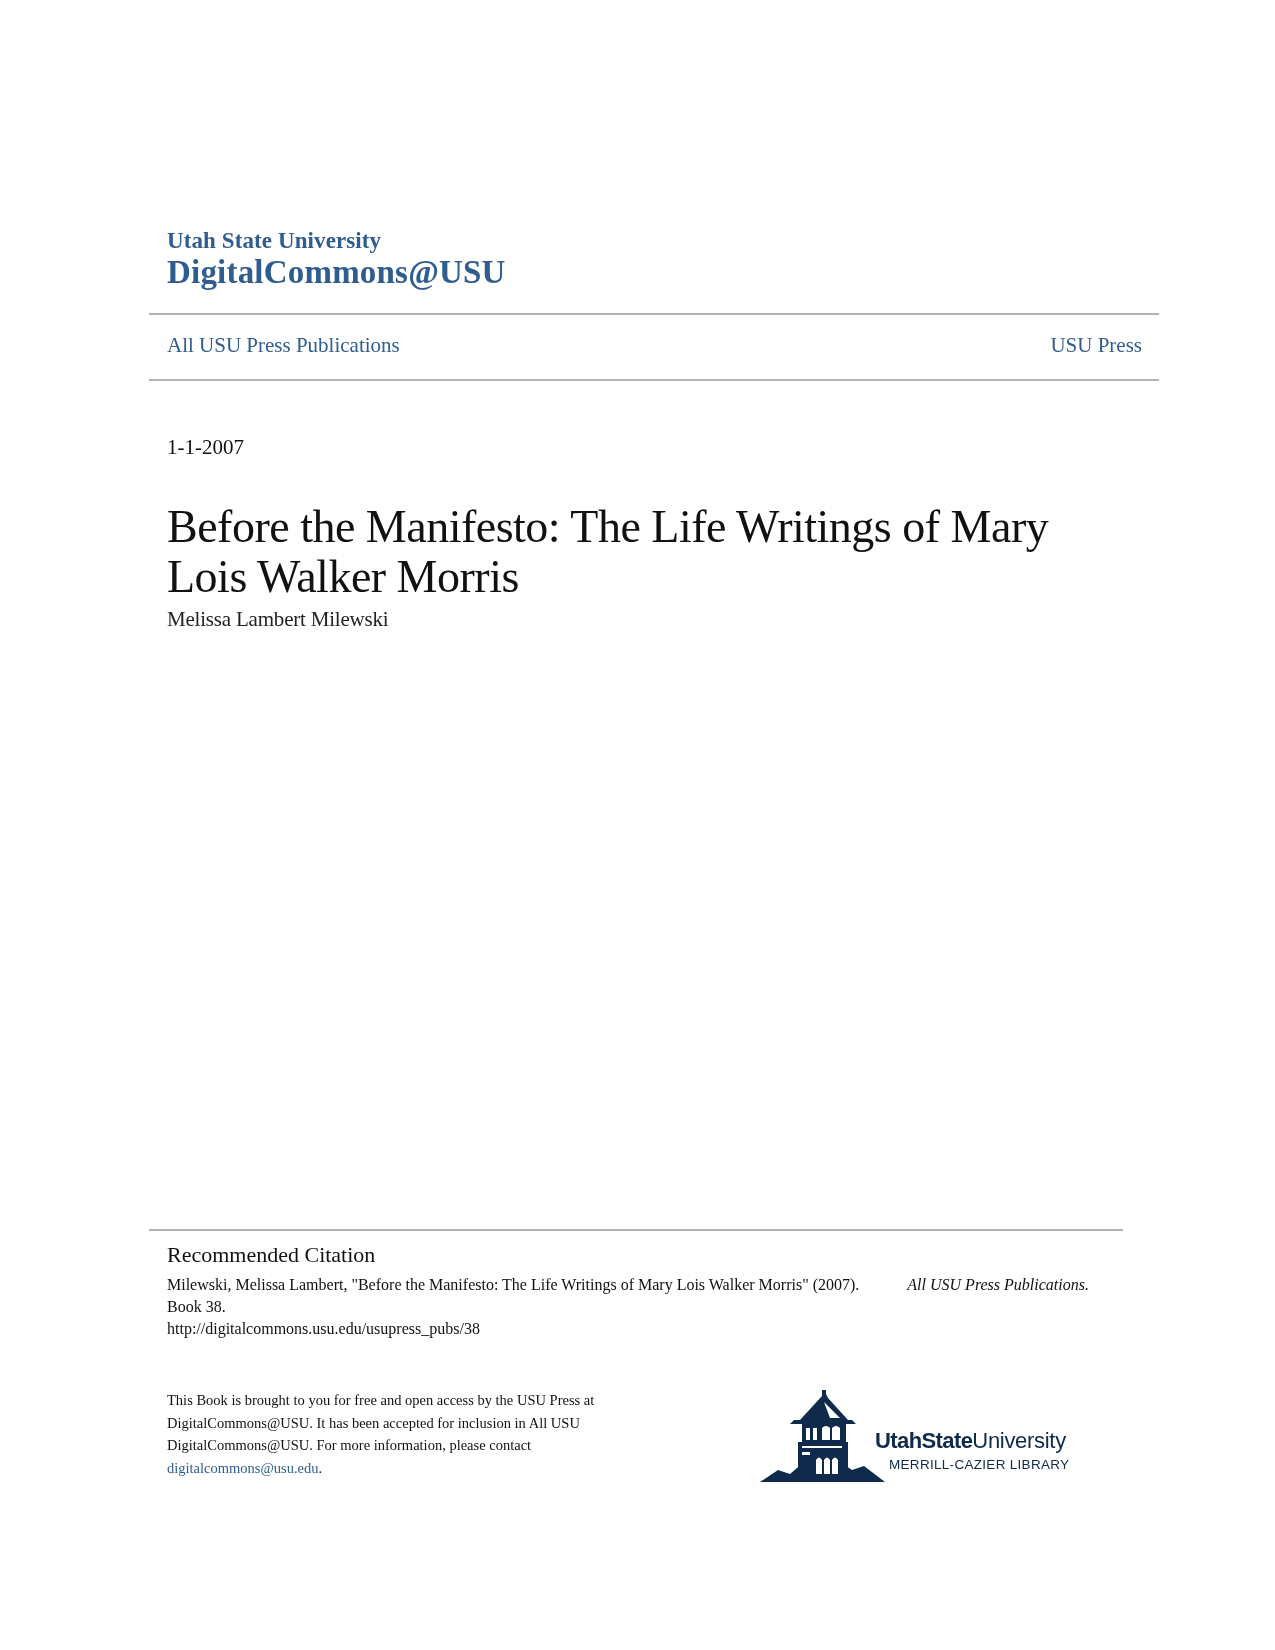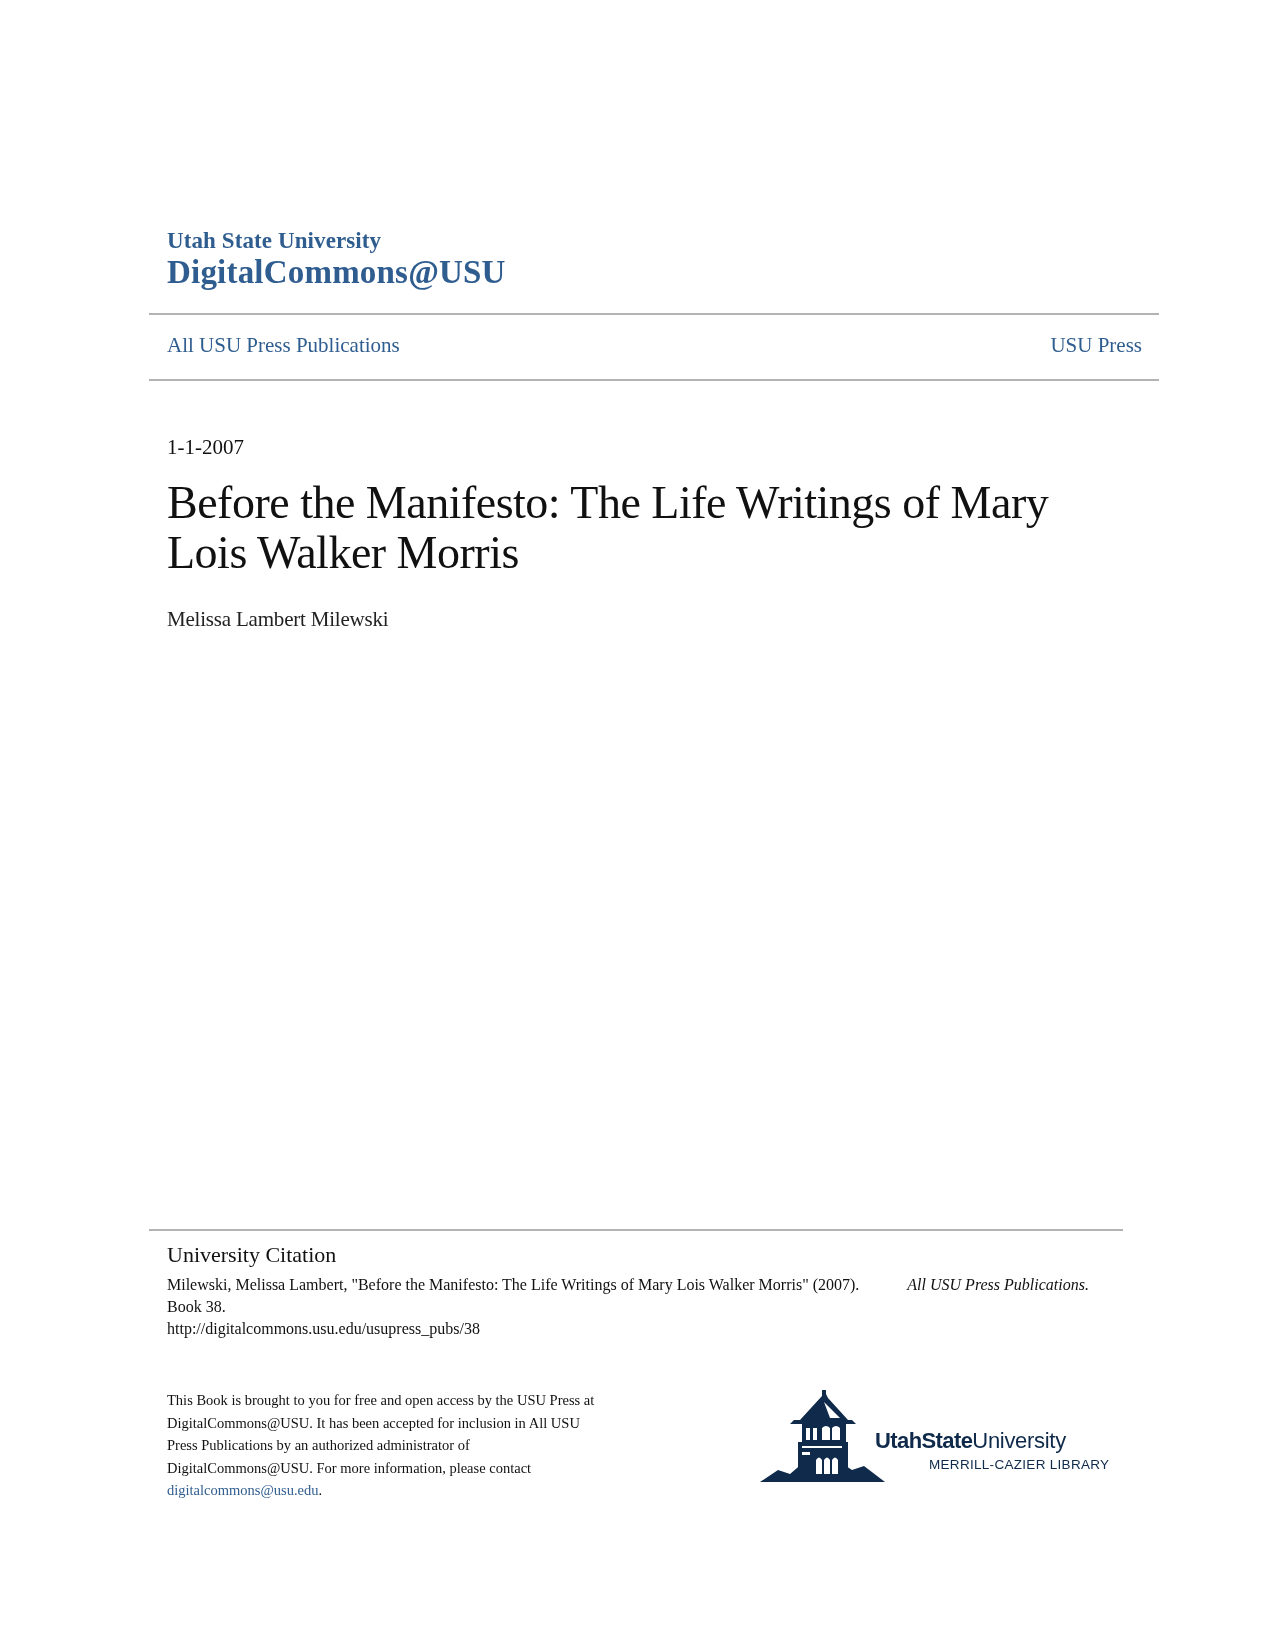--- a/index.html
+++ b/index.html
@@ -40,21 +40,21 @@
       text-decoration: none; cursor: pointer;
     }
     .nav-left { left: 167px; }
     .nav-right { right: 133px; }
 
     .date {
       left: 167px; top: 434px;
       font-size: 21px; line-height: 26px; color: #111;
     }
     .title {
-      left: 167px; top: 478px;
+      left: 167px; top: 502px;
       font-size: 46px; line-height: 50px; color: #111;
       white-space: normal; width: 930px; letter-spacing: -0.5px;
     }
     .author {
       left: 167px; top: 606px;
       font-size: 21px; line-height: 26px; color: #222; letter-spacing: -0.2px;
     }
 
     .cite-heading {
       left: 167px; top: 1241px;
@@ -82,50 +82,49 @@
     .logo svg { position: absolute; left: 0; top: 0; }
     .logo-word {
       position: absolute; left: 115px; top: 38px;
       font-family: "Liberation Sans", "DejaVu Sans", sans-serif;
       font-size: 22px; color: #0f2a4a; white-space: nowrap; letter-spacing: -0.3px;
     }
     .logo-word b { font-weight: bold; letter-spacing: -0.6px; }
     .logo-sub {
       position: absolute; left: 129px; top: 67px;
       font-family: "Liberation Sans", "DejaVu Sans", sans-serif;
-      font-size: 13.5px; color: #0f2a4a; white-space: nowrap; letter-spacing: 0.3px; margin-left: 40px;
+      font-size: 13.5px; color: #0f2a4a; white-space: nowrap; letter-spacing: 0.3px;
     }
   </style>
 </head>
 <body>
 
 <div class="abs brand-line1">Utah State University</div>
 <a class="abs brand-line2" style="text-decoration:none;">DigitalCommons@USU</a>
 
 <div class="rule rule-top"></div>
 <a class="abs nav-link nav-left">All USU Press Publications</a>
 <a class="abs nav-link nav-right">USU Press</a>
 <div class="rule rule-mid"></div>
 
 <div class="abs date">1-1-2007</div>
 <div class="abs title">Before the Manifesto: The Life Writings of Mary Lois Walker Morris</div>
 <div class="abs author">Melissa Lambert Milewski</div>
 
 <div class="rule rule-cite"></div>
-<div class="abs cite-heading">University Citation</div>
+<div class="abs cite-heading">Recommended Citation</div>
 <div class="abs cite-body">
   <span class="line"><span>Milewski, Melissa Lambert, "Before the Manifesto: The Life Writings of Mary Lois Walker Morris" (2007). </span><em>All USU Press Publications.</em></span>
   <span class="line">Book 38.</span>
   <a class="line" style="color:#111;text-decoration:none;">http://digitalcommons.usu.edu/usupress_pubs/38</a>
 </div>
 
 <div class="abs footer-text">
   <span class="line">This Book is brought to you for free and open access by the USU Press at</span>
   <span class="line">DigitalCommons@USU. It has been accepted for inclusion in All USU</span>
-  <span class="line">Press Publications by an authorized administrator of</span>
   <span class="line">DigitalCommons@USU. For more information, please contact</span>
   <span class="line"><a class="footer-link">digitalcommons@usu.edu</a><span>.</span></span>
 </div>
 
 <div class="abs logo">
   <svg width="125" height="95" viewBox="0 0 125 95">
     <g fill="#0f2a4a">
 
       <path d="M0 92 L18 80 L30 84 L44 72 L52 78 L60 70 L70 76 L80 72 L92 80 L104 76 L125 92 Z"></path>
 

